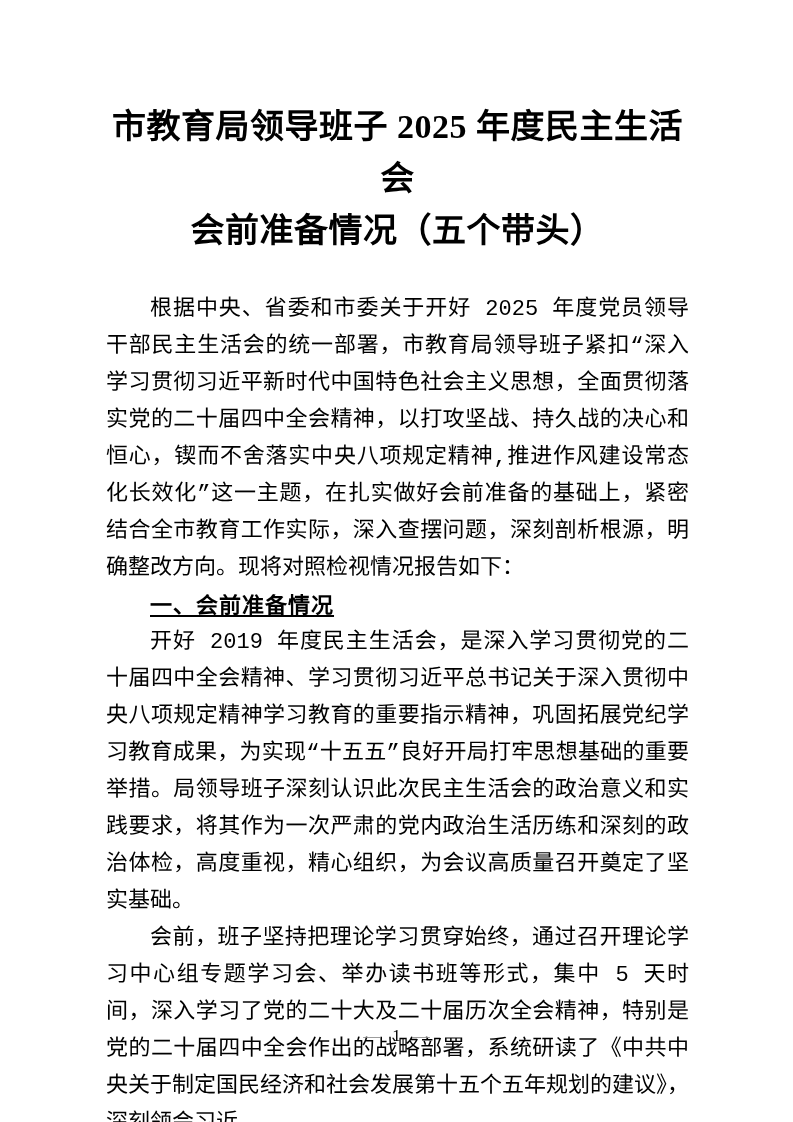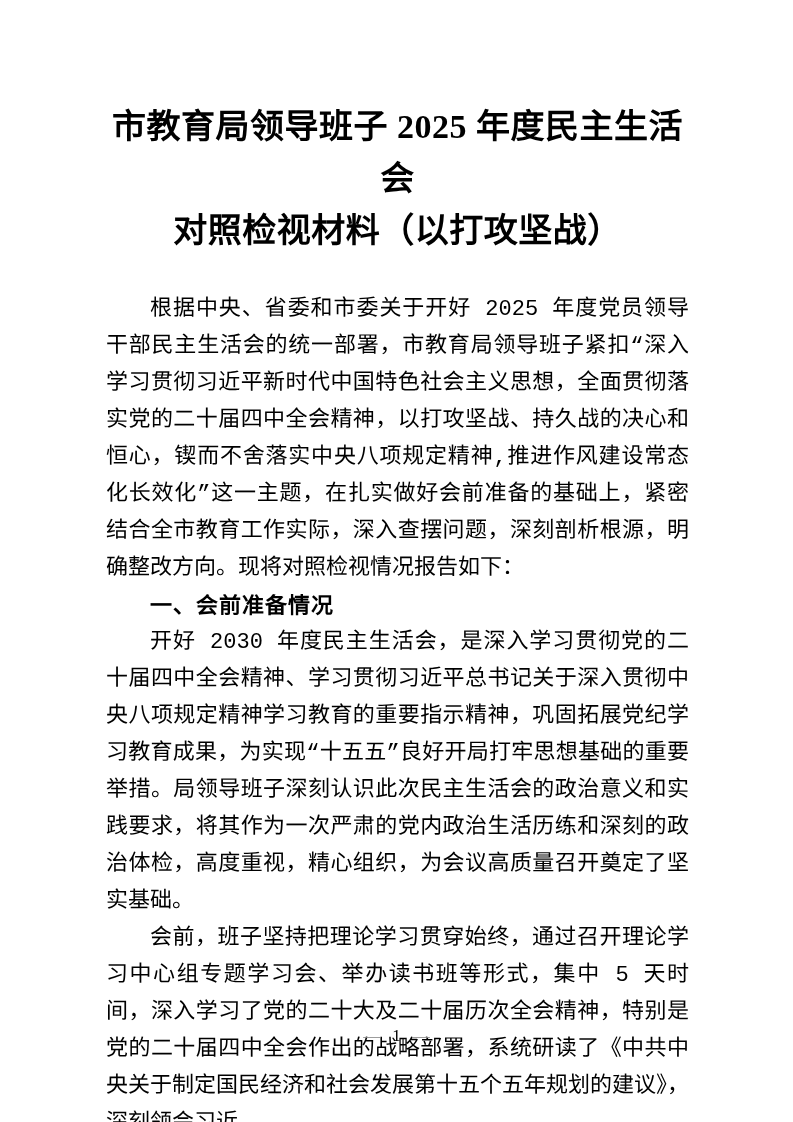--- a/index.html
+++ b/index.html
@@ -45,20 +45,21 @@
     font-weight: 400;
   }
   .section-heading {
     margin: 0;
     font-size: 22px;
     line-height: 37px;
     text-indent: 2em;
     font-weight: 700;
     font-family: "Liberation Sans", "DejaVu Sans", sans-serif;
     letter-spacing: 1px;
+    text-decoration: underline;
   }
   .page-footer {
     position: absolute;
     left: 0;
     right: 0;
     top: 1026px;
     text-align: center;
     font-size: 17px;
     line-height: 20px;
     font-family: "Liberation Serif", "DejaVu Serif", serif;
@@ -72,29 +73,29 @@
     margin: 0 12px;
   }
 </style>
 </head>
 <body>
 
 <div class="page">
 
   <h1 class="doc-title">
     <span class="title-line">市教育局领导班子 2025 年度民主生活会</span>
-    <span class="title-line">对照检视材料（以打攻坚战）</span>
+    <span class="title-line">会前准备情况（五个带头）</span>
   </h1>
 
   <div class="doc-body">
     <p class="para">根据中央、省委和市委关于开好 2025 年度党员领导干部民主生活会的统一部署，市教育局领导班子紧扣“深入学习贯彻习近平新时代中国特色社会主义思想，全面贯彻落实党的二十届四中全会精神，以打攻坚战、持久战的决心和恒心，锲而不舍落实中央八项规定精神,推进作风建设常态化长效化”这一主题，在扎实做好会前准备的基础上，紧密结合全市教育工作实际，深入查摆问题，深刻剖析根源，明确整改方向。现将对照检视情况报告如下：</p>
 
     <h2 class="section-heading">一、会前准备情况</h2>
 
-    <p class="para">开好 2030 年度民主生活会，是深入学习贯彻党的二十届四中全会精神、学习贯彻习近平总书记关于深入贯彻中央八项规定精神学习教育的重要指示精神，巩固拓展党纪学习教育成果，为实现“十五五”良好开局打牢思想基础的重要举措。局领导班子深刻认识此次民主生活会的政治意义和实践要求，将其作为一次严肃的党内政治生活历练和深刻的政治体检，高度重视，精心组织，为会议高质量召开奠定了坚实基础。</p>
+    <p class="para">开好 2019 年度民主生活会，是深入学习贯彻党的二十届四中全会精神、学习贯彻习近平总书记关于深入贯彻中央八项规定精神学习教育的重要指示精神，巩固拓展党纪学习教育成果，为实现“十五五”良好开局打牢思想基础的重要举措。局领导班子深刻认识此次民主生活会的政治意义和实践要求，将其作为一次严肃的党内政治生活历练和深刻的政治体检，高度重视，精心组织，为会议高质量召开奠定了坚实基础。</p>
 
     <p class="para">会前，班子坚持把理论学习贯穿始终，通过召开理论学习中心组专题学习会、举办读书班等形式，集中 5 天时间，深入学习了党的二十大及二十届历次全会精神，特别是党的二十届四中全会作出的战略部署，系统研读了《中共中央关于制定国民经济和社会发展第十五个五年规划的建议》，深刻领会习近</p>
   </div>
 
   <div class="page-footer">
     <span class="dash">—</span><span class="page-num">1</span><span class="dash">—</span>
   </div>
 
 </div>
 

